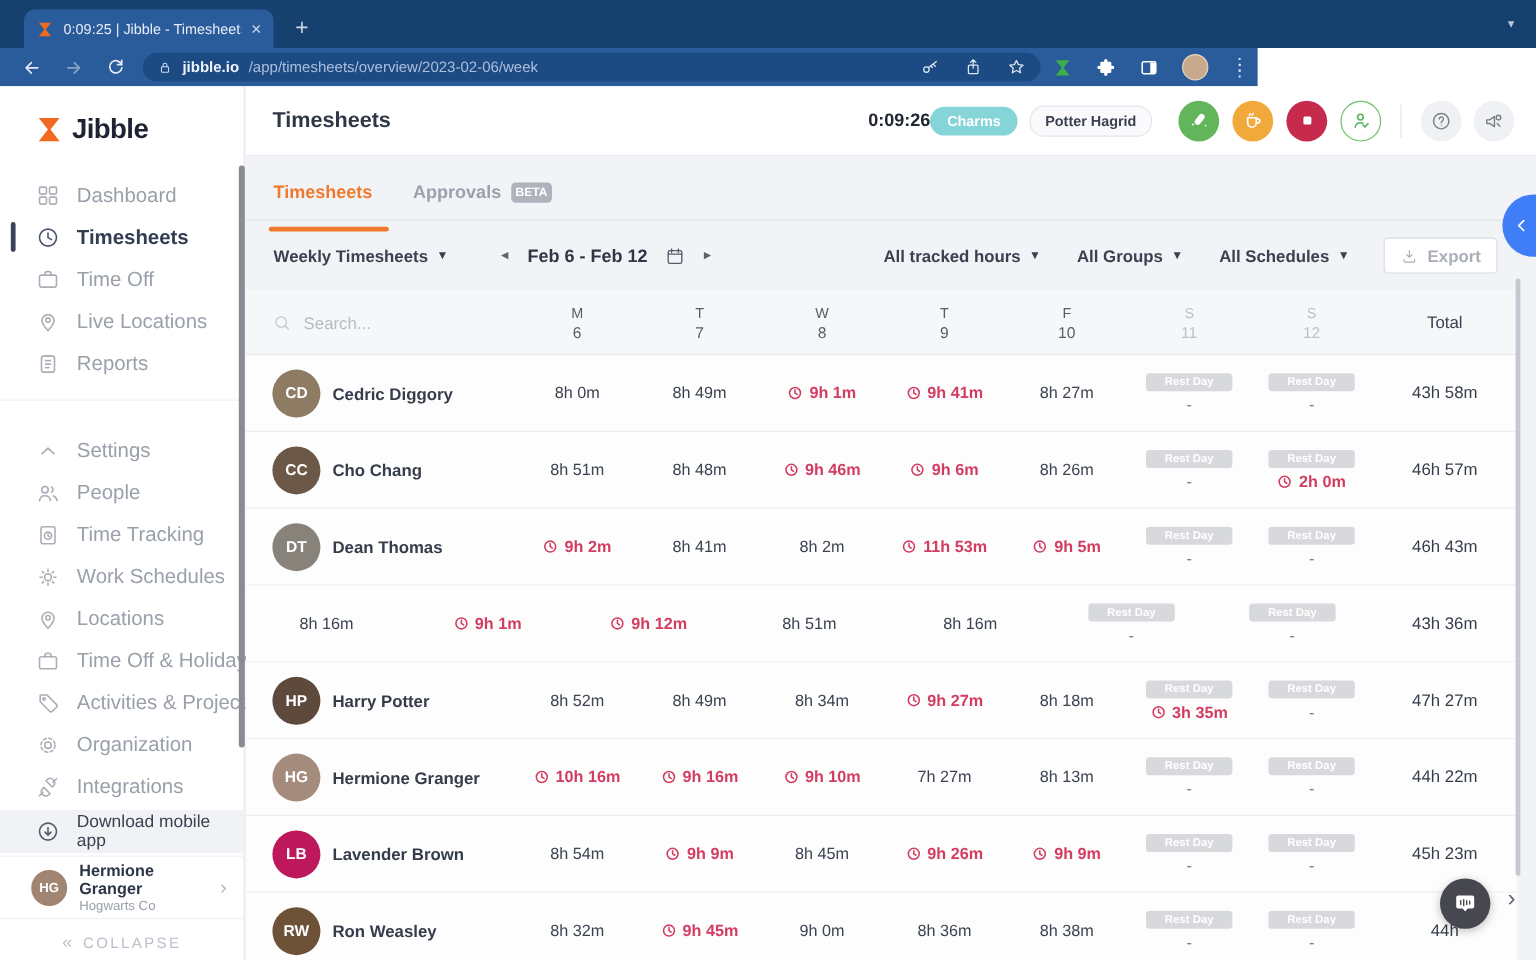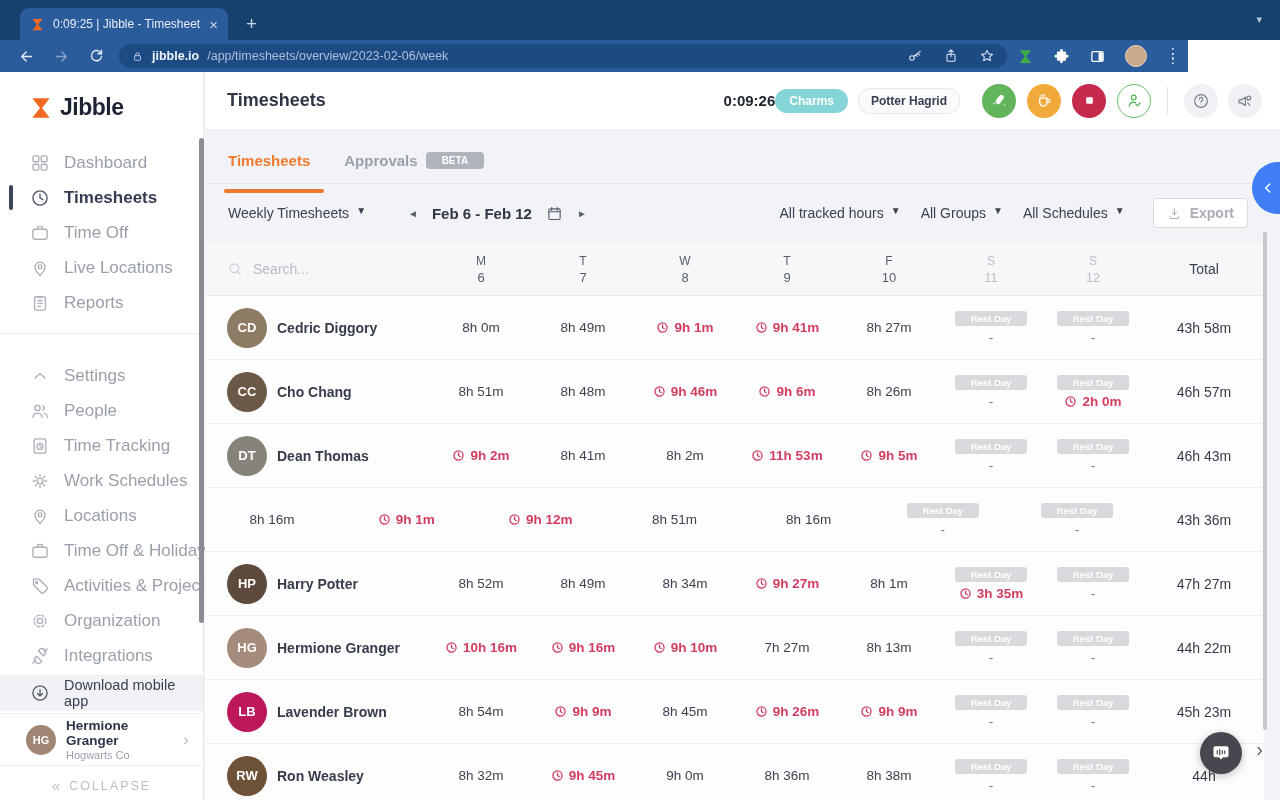--- a/index.html
+++ b/index.html
@@ -10,21 +10,21 @@
   
   .tabstrip { position:absolute; left:0; top:0; width:1280px; height:40px; background:#16406e; }
   .tab { position:absolute; left:20px; top:8px; width:208px; height:32px; background:#2a5b9b;
     border-radius:9px 9px 0 0; display:flex; align-items:center; padding:0 10px; gap:8px; }
   .favicon svg { width:15px; height:15px; }
   .tab-title { color:#e7edf8; font-size:12px; white-space:nowrap; overflow:hidden; flex:1; }
   .tab-close { color:#c9d4e8; font-size:15px; line-height:1; cursor:default; }
   .newtab { position:absolute; left:246px; top:14px; color:#c9d4e8; font-size:19px; line-height:19px; }
   .tabstrip-chev { position:absolute; right:18px; top:13px; color:#b8c5dd; font-size:11px; }
 
-  .toolbar { position:absolute; left:0; top:40px; width:1188px; height:32px; background:#2a5b9b;
+  .toolbar { position:absolute; left:0; top:40px; width:1048px; height:32px; background:#2a5b9b;
     display:flex; align-items:center; padding:0 10px; }
   .navbtns { display:flex; align-items:center; gap:18px; margin:0 14px 0 8px; }
   .navbtns svg { width:17px; height:17px; color:#e2e9f5; }
   .navbtns .fwd svg { color:#8aa2c7; }
   .urlbar { flex:1; height:24px; background:#1c4a83; border-radius:12px; display:flex;
     align-items:center; padding:0 12px; gap:8px; margin-right:10px; }
   .urlbar .lock svg { width:13px; height:13px; color:#cfdaec; }
   .url-domain { color:#eef3fb; font-size:12.5px; font-weight:700; }
   .url-path { color:#aebfdc; font-size:12.5px; }
   .url-spacer { flex:1; }
@@ -100,30 +100,30 @@
   .gbtn svg { width:18px; height:18px; }
 
   
   .tabs-row { position:relative; margin:22px 0 0 0; padding-left:23px; height:32px; display:flex;
     gap:34px; border-bottom:1px solid #e2e4ea; }
   .tab-link { font-size:15px; font-weight:700; color:#9ba1ac; display:flex; gap:8px; align-items:flex-start; }
   .tab-link.active { color:#ef7a2e; position:relative; }
   .tab-link.active::after { content:""; position:absolute; left:-4px; right:-14px; bottom:-10px;
     height:4px; border-radius:3px; background:#ef7a2e; }
   .beta-chip { background:#aeb3bc; color:#fff; font-size:10px; font-weight:700; border-radius:4px;
-    padding:3px 16px; margin-top:0px; }
+    padding:3px 4px; margin-top:0px; }
   .filter-row { display:flex; align-items:center; margin:13px 32px 0 23px; height:32px; }
-  .drop { font-size:14px; font-weight:400; color:#3a4150; display:flex; align-items:flex-start; gap:7px; }
+  .drop { font-size:14px; font-weight:700; color:#3a4150; display:flex; align-items:center; gap:7px; }
   .caret { font-size:10px; color:#3a4150; }
   .datenav { display:flex; align-items:center; gap:14px; margin-left:42px; }
   .nav-arrow { color:#5b6170; font-size:10px; }
   .date-label { font-size:15px; font-weight:700; color:#2f3644; }
   .cal-icon { color:#565d6b; } .cal-icon svg { width:17px; height:17px; }
   .fspacer { flex:1; }
-  .rfilters { display:flex; align-items:center; gap:20px; }
+  .rfilters { display:flex; align-items:center; gap:30px; }
   .export-btn { display:flex; align-items:center; gap:8px; border:1px solid #d8dbe1; background:#fff;
     color:#a9aeb8; font-size:14px; font-weight:700; border-radius:4px; padding:6px 13px; }
   .export-btn svg { width:15px; height:15px; }
 
   
   .table { margin:13px 16px 0 0; background:#fff; }
   .thead { height:54px; background:#f6f7f9; border-bottom:1px solid #e7e9ee; display:flex; align-items:center; }
   .col-name { flex:0 0 225px; display:flex; align-items:center; padding-left:22px; gap:10px; }
   .col-day { flex:1 1 0; text-align:center; }
   .col-total { flex:0 0 120px; text-align:center; }
@@ -810,21 +810,21 @@
                 <span class="val ot"><span class="ot-clock">
                     <svg viewBox="0 0 16 16" fill="none" stroke="currentColor" stroke-width="1.6" stroke-linecap="round">
                       <circle cx="8" cy="8" r="5.6"></circle>
                       <path d="M8 4.8V8l2.2 1.5"></path>
                     </svg>
                   </span>9h 27m</span>
               </span>
   </div>
             <div class="col-day">
     <span class="cellwrap">
-                <span class="val">8h 1m</span>
+                <span class="val">8h 18m</span>
               </span>
   </div>
             <div class="col-day">
     <span class="cellwrap">
                 <span class="rest-badge">Rest Day</span>
                 <span class="val ot"><span class="ot-clock">
                     <svg viewBox="0 0 16 16" fill="none" stroke="currentColor" stroke-width="1.6" stroke-linecap="round">
                       <circle cx="8" cy="8" r="5.6"></circle>
                       <path d="M8 4.8V8l2.2 1.5"></path>
                     </svg>

